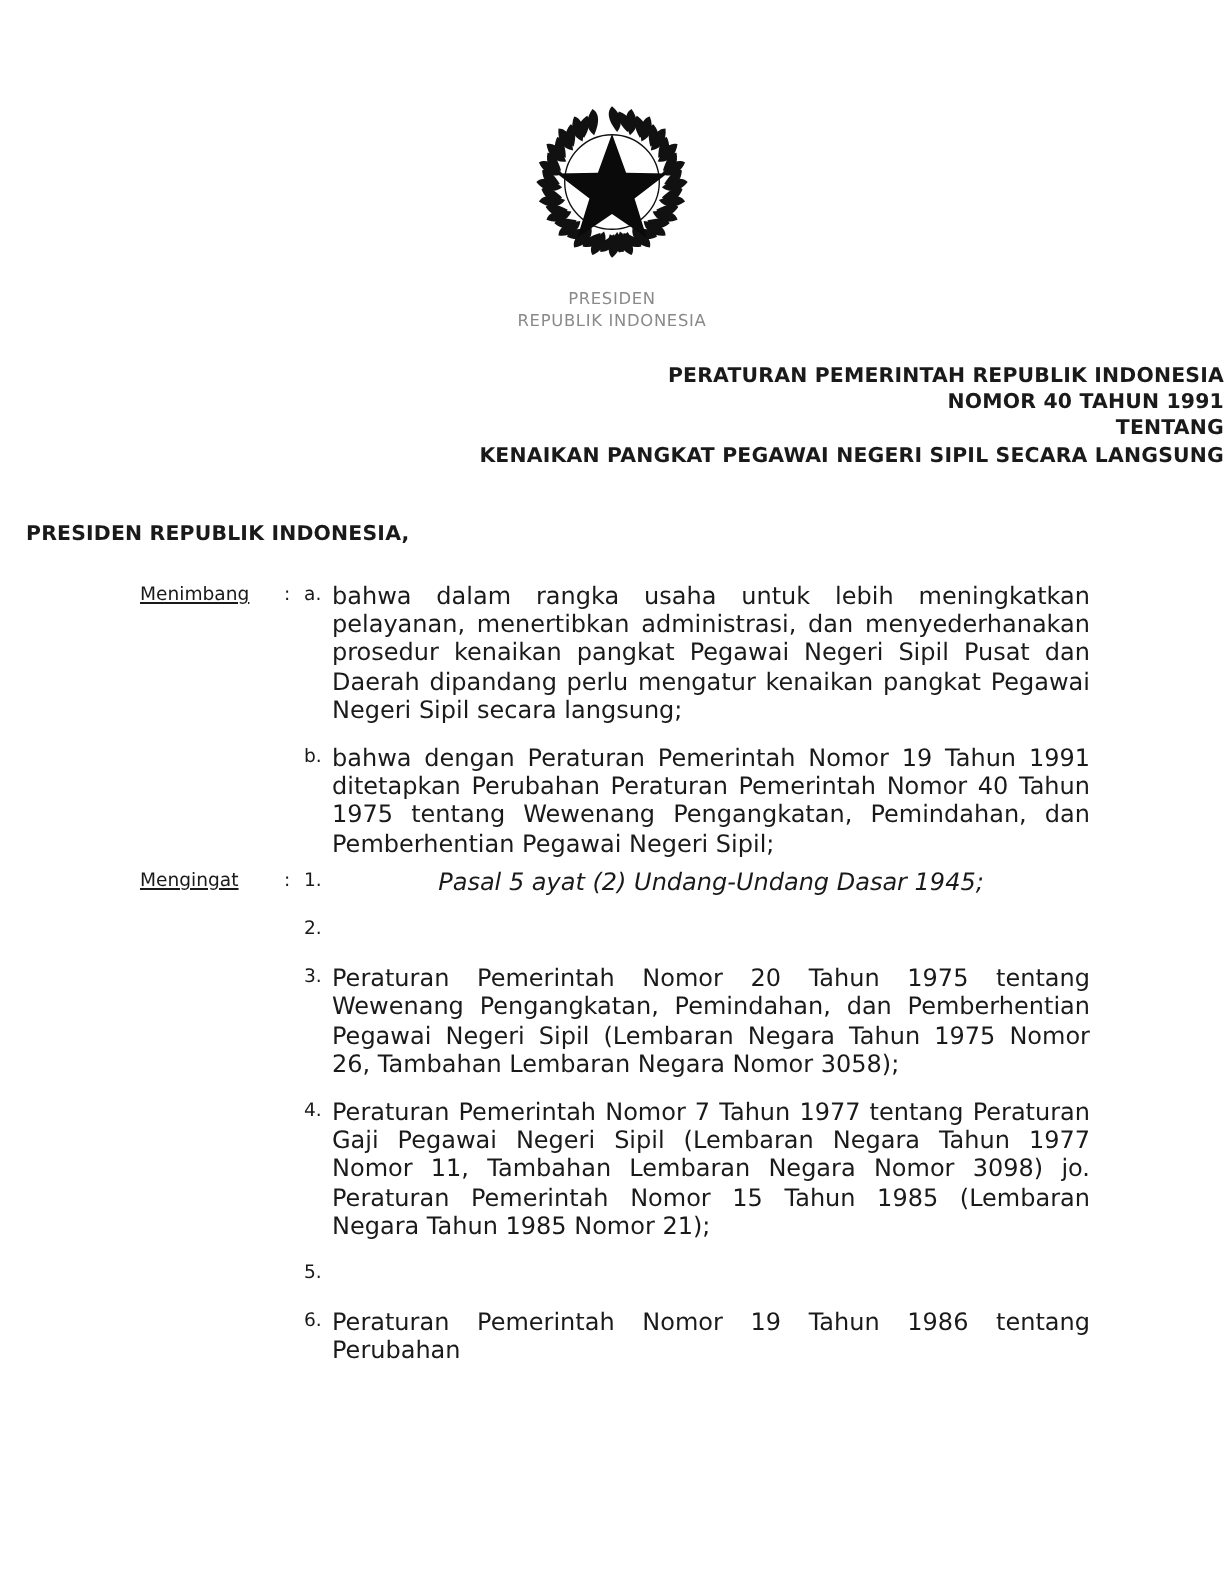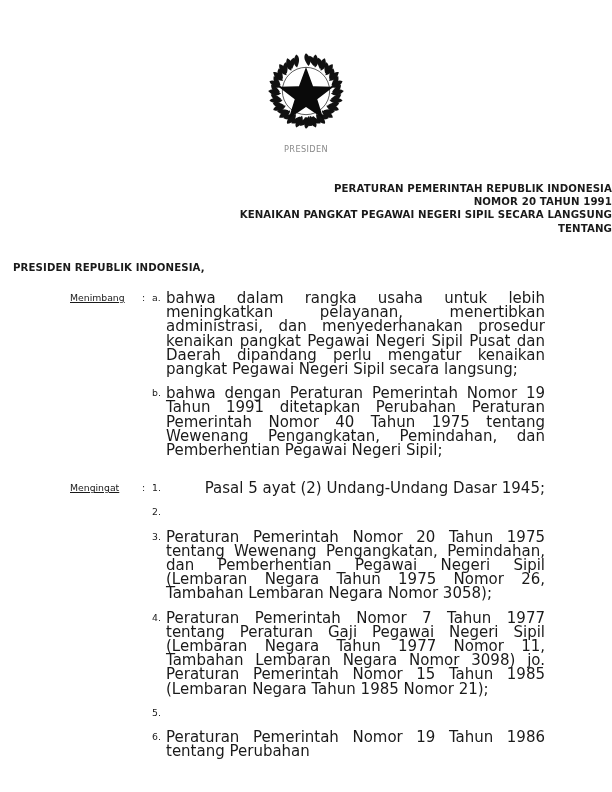--- a/index.html
+++ b/index.html
@@ -80,21 +80,21 @@
   .clauses {
     position: absolute;
     top: 291px;
     left: 0;
     width: 612px;
   }
   .section {
     position: relative;
     width: 612px;
   }
-  .section + .section { margin-top: 24px; }
+  .section + .section { margin-top: 5px; }
 
   .row {
     position: relative;
     display: flex;
     align-items: flex-start;
     padding-left: 70px;
     padding-right: 67px;
   }
   .row + .row { margin-top: 10px; }
 
@@ -112,27 +112,27 @@
     line-height: 14.2px;
   }
   .marker {
     width: 14px;
     flex: 0 0 14px;
     font-size: 9.3px;
     line-height: 14.2px;
   }
   .txt {
     flex: 1 1 auto;
-    font-size: 15px;
+    font-size: 12px;
     line-height: 14.2px;
     text-align: justify;
     text-justify: inter-word;
     hyphens: none;
   }
-  .txt.nojust { text-align: right; }
+  .txt.nojust { text-align: center; font-style: italic; }
 </style>
 </head>
 <body>
 
 <div class="page">
 
   <div class="emblem-block">
     <div class="emblem">
       <svg viewBox="0 0 100 100" width="86" height="86" aria-hidden="true">
         <g>
@@ -248,28 +248,29 @@
             <path d="M43,86 C46,82 54,82 57,86 C54,84 46,84 43,86 Z"></path>
             <path d="M47,84 L50,89 L53,84 Z"></path>
           </g>
 
           <path d="M50,22 L58.2,44.6 L82.1,45.1 L63.1,59.6 L70.2,82.4 L50,68.6 L29.8,82.4 L36.9,59.6 L17.9,45.1 L41.8,44.6 Z" fill="#0a0a0a"></path>
         </g>
       </svg>
     </div>
     <div class="emblem-caption">
       <div>PRESIDEN</div>
+      <div>REPUBLIK INDONESIA</div>
     </div>
   </div>
 
   <div class="title-block">
     <div class="title-line">PERATURAN PEMERINTAH REPUBLIK INDONESIA</div>
-    <div class="title-line">NOMOR 20 TAHUN 1991</div>
+    <div class="title-line">NOMOR 40 TAHUN 1991</div>
+    <div class="title-line">TENTANG</div>
     <div class="title-line">KENAIKAN PANGKAT PEGAWAI NEGERI SIPIL SECARA LANGSUNG</div>
-    <div class="title-line">TENTANG</div>
   </div>
 
   <div class="subject-line">PRESIDEN REPUBLIK INDONESIA,</div>
 
   <div class="clauses">
 
     <div class="section">
       <div class="row">
         <div class="lbl">Menimbang</div>
         <div class="colon">:</div>

